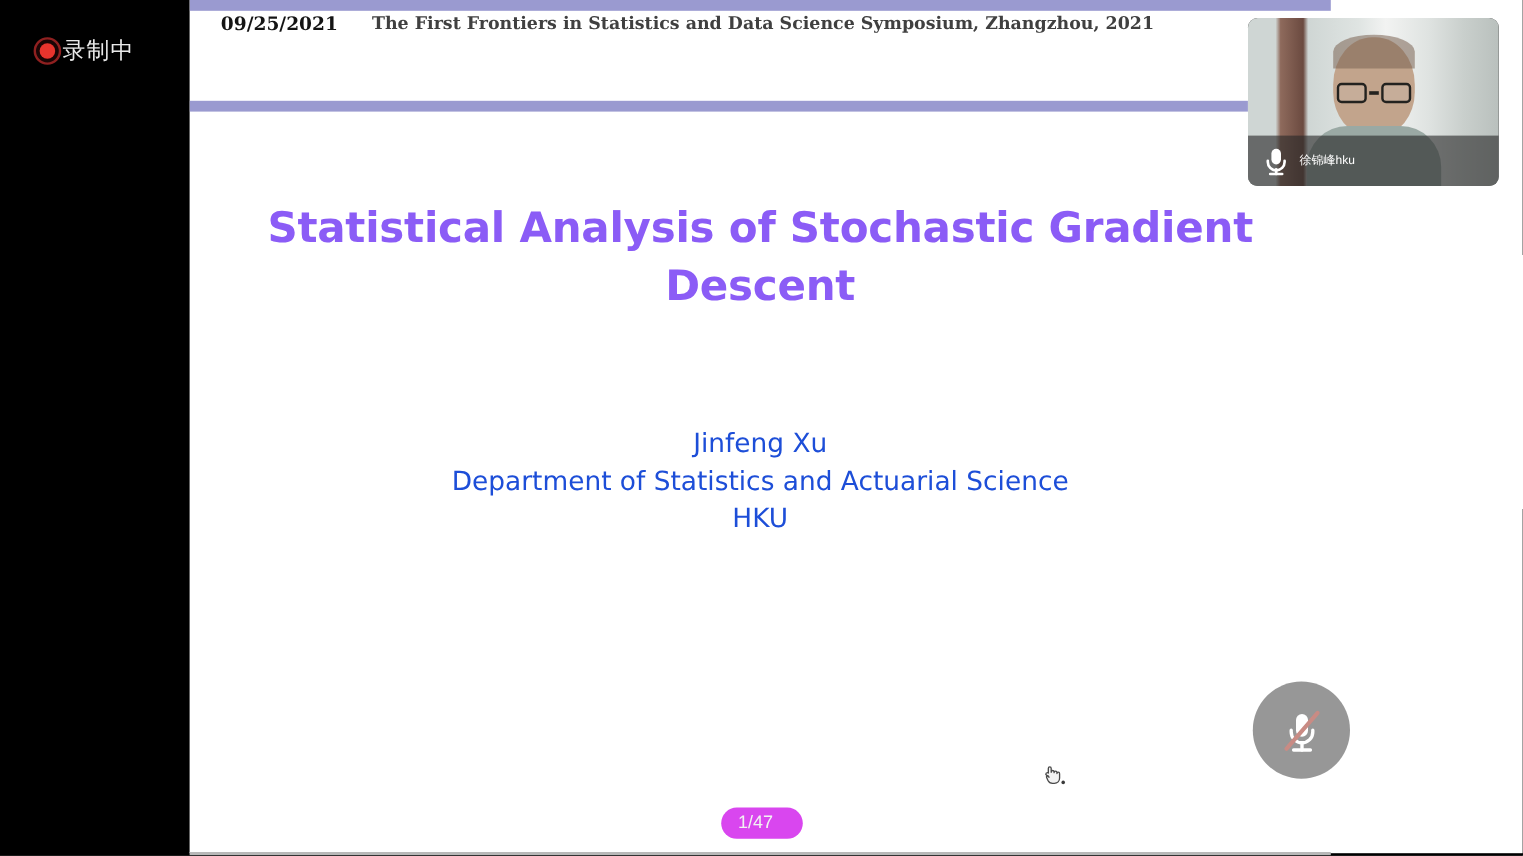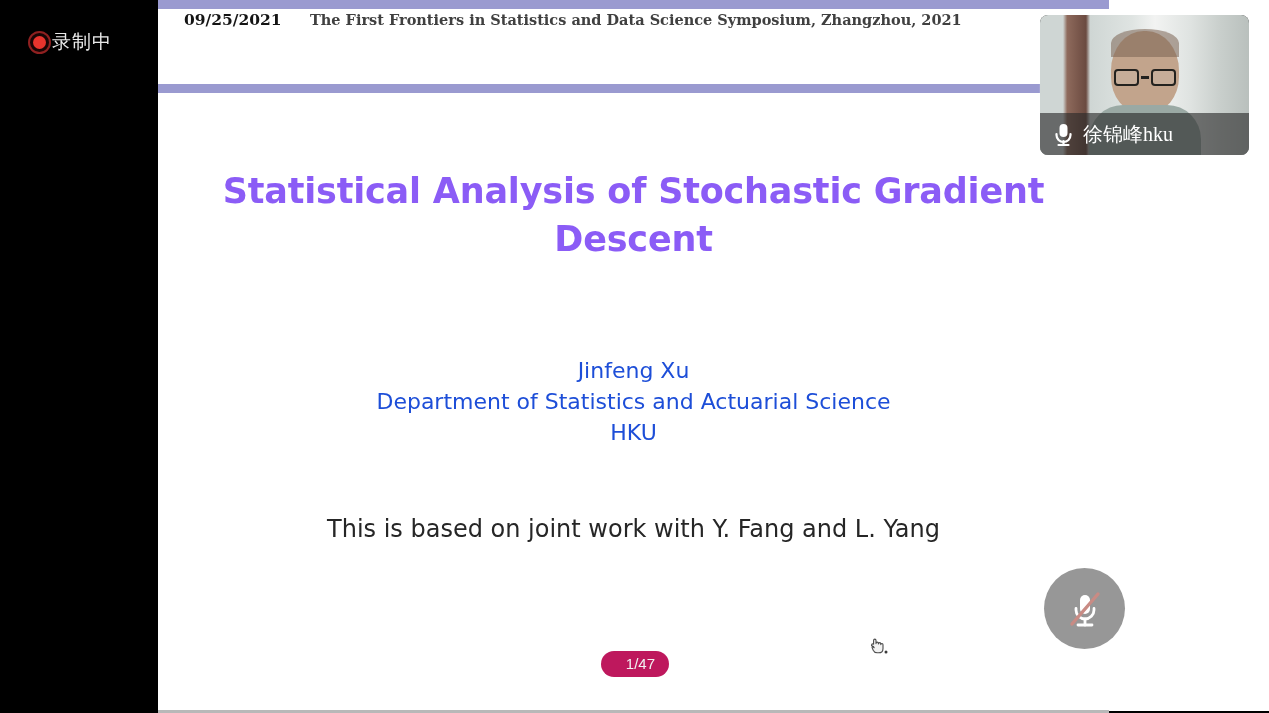--- a/index.html
+++ b/index.html
@@ -151,28 +151,28 @@
     color: #262626;
     font-family: "DejaVu Sans", sans-serif;
     font-size: 24px;
     font-weight: 400;
   }
 
   
   .page-badge {
     position: absolute;
     left: 443px;
-    top: 651px;
+    top: 673px;
     min-width: 68px;
     padding: 4px 14px 5px 14px;
     border-radius: 13px;
-    background: #be185d;
+    background: #d946ef;
     color: #f2f2f2;
     font-size: 15px;
-    text-align: right;
+    text-align: left;
     font-family: "Liberation Sans", sans-serif;
     box-sizing: border-box;
   }
 
   
   .grab-cursor {
     position: absolute;
     left: 708px;
     top: 634px;
     width: 24px;
@@ -287,22 +287,22 @@
     height: 42px;
     background: rgba(40,40,40,0.62);
     display: flex;
     align-items: center;
     gap: 9px;
     padding-left: 13px;
     box-sizing: border-box;
   }
   .video-name {
     color: #ffffff;
-    font-size: 20px;
-    font-family: Liberation Serif, serif;
+    font-size: 10px;
+    font-family: Liberation Sans, sans-serif;
     white-space: nowrap;
   }
 </style>
 </head>
 <body>
 
 <div id="app">
 
   <div class="rec-indicator">
     <span class="rec-dot-outer">
@@ -320,21 +320,20 @@
     <div class="hdr-title">The First Frontiers in Statistics and Data Science Symposium, Zhangzhou, 2021</div>
 
     <div class="slide-title">Statistical Analysis of Stochastic Gradient Descent</div>
 
     <div class="slide-author-block">
       <div>Jinfeng Xu</div>
       <div>Department of Statistics and Actuarial Science</div>
       <div>HKU</div>
     </div>
 
-    <div class="slide-joint">This is based on joint work with Y. Fang and L. Yang</div>
 
     <div class="page-badge">1/47</div>
 
     <div class="grab-cursor">
       <svg width="24" height="24" viewBox="0 0 24 24">
         <path d="M5.5 11.5c0-1 .6-1.6 1.3-1.6.3 0 .6.1.8.3V6.5c0-.8.5-1.4 1.2-1.4s1.2.6 1.2 1.4v3.1c0-.9.5-1.5 1.2-1.5s1.2.6 1.2 1.5v.3c.1-.8.6-1.3 1.2-1.3.7 0 1.2.6 1.2 1.4v.6c.1-.7.5-1.1 1.1-1.1.6 0 1.1.5 1.1 1.3v3.6c0 2.6-1.8 4.4-4.4 4.4h-1.5c-2 0-3.1-.9-3.9-2.6l-1-2.3c-.3-.6-.1-1.2.4-1.4.4-.2.9 0 1.2.5l.4.7z" fill="#f2f2f2" stroke="#4a4a4a" stroke-width="1.1" stroke-linejoin="round"></path>
         <circle cx="20" cy="18" r="1.5" fill="#3a3a3a"></circle>
       </svg>
     </div>
 

